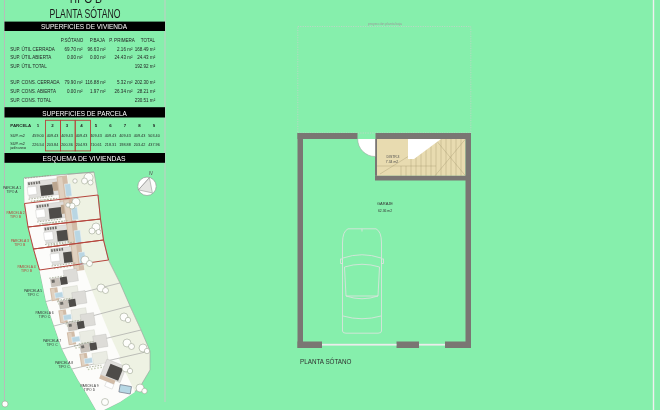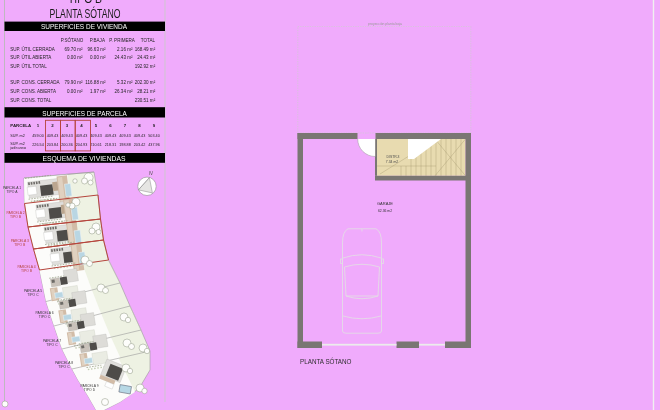--- a/index.html
+++ b/index.html
@@ -1,16 +1,16 @@
 <!DOCTYPE html>
 <html><head>
 <meta charset="utf-8">
 <style>
 html,body{margin:0;padding:0;background:#fff;}
-#page{position:relative;width:660px;height:410px;background:#f0abfc;overflow:hidden;}
+#page{position:relative;width:660px;height:410px;background:#86efac;overflow:hidden;}
 svg{position:absolute;left:0;top:0;}
 text{font-family:"Liberation Sans",sans-serif;}
 </style>
 </head>
 <body>
 <div id="page">
 <svg width="660" height="410" viewBox="0 0 660 410">
 
   <line x1="653.5" y1="0" x2="653.5" y2="410" stroke="#f0f0f0" stroke-width="1.4"></line>
 

